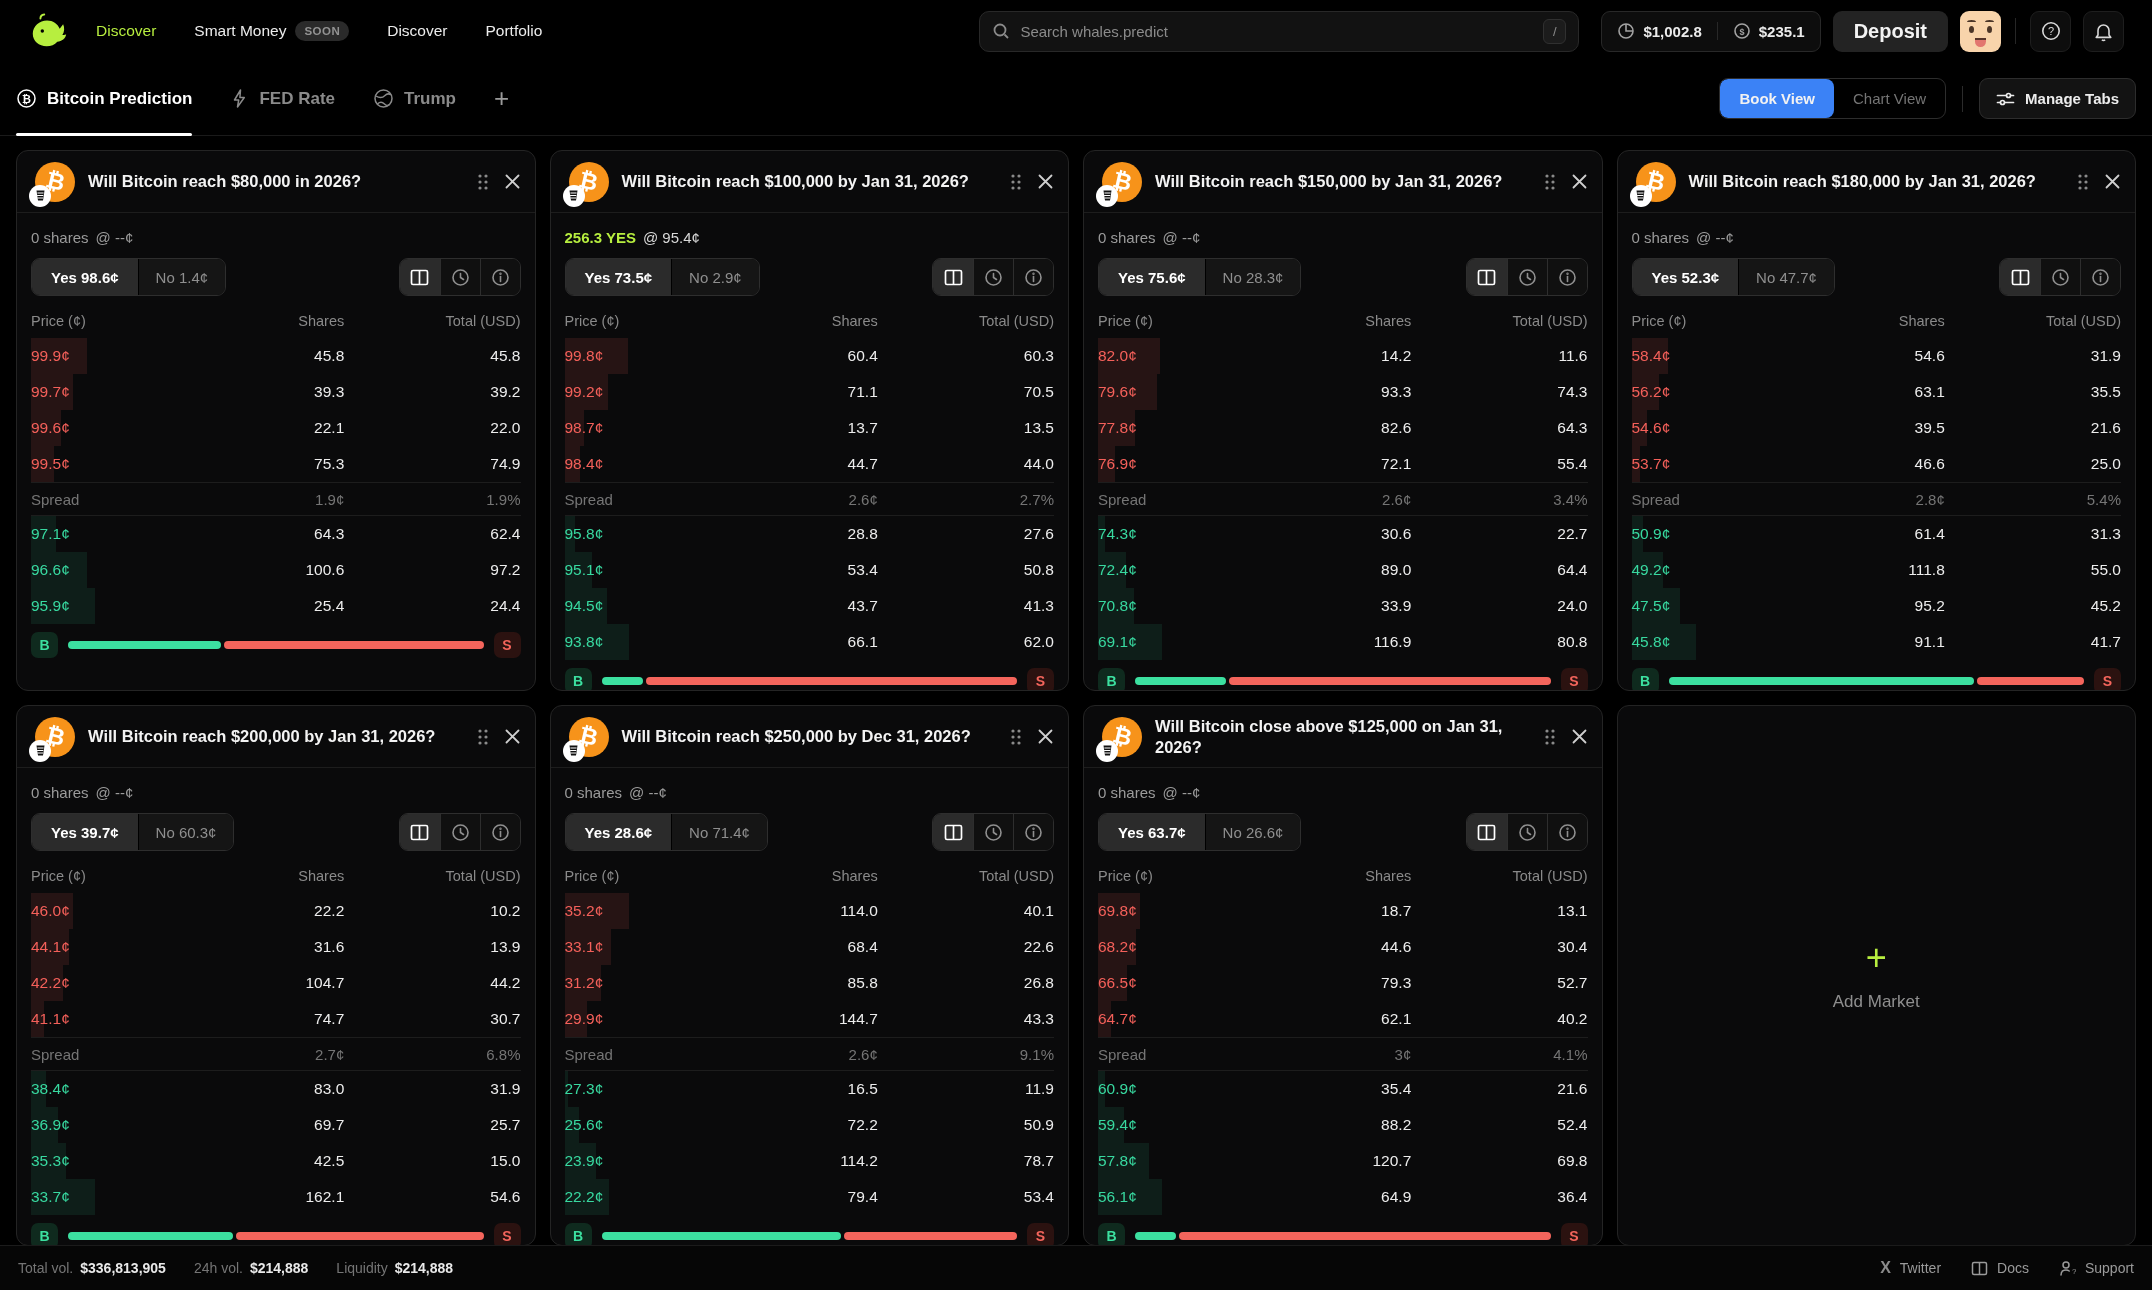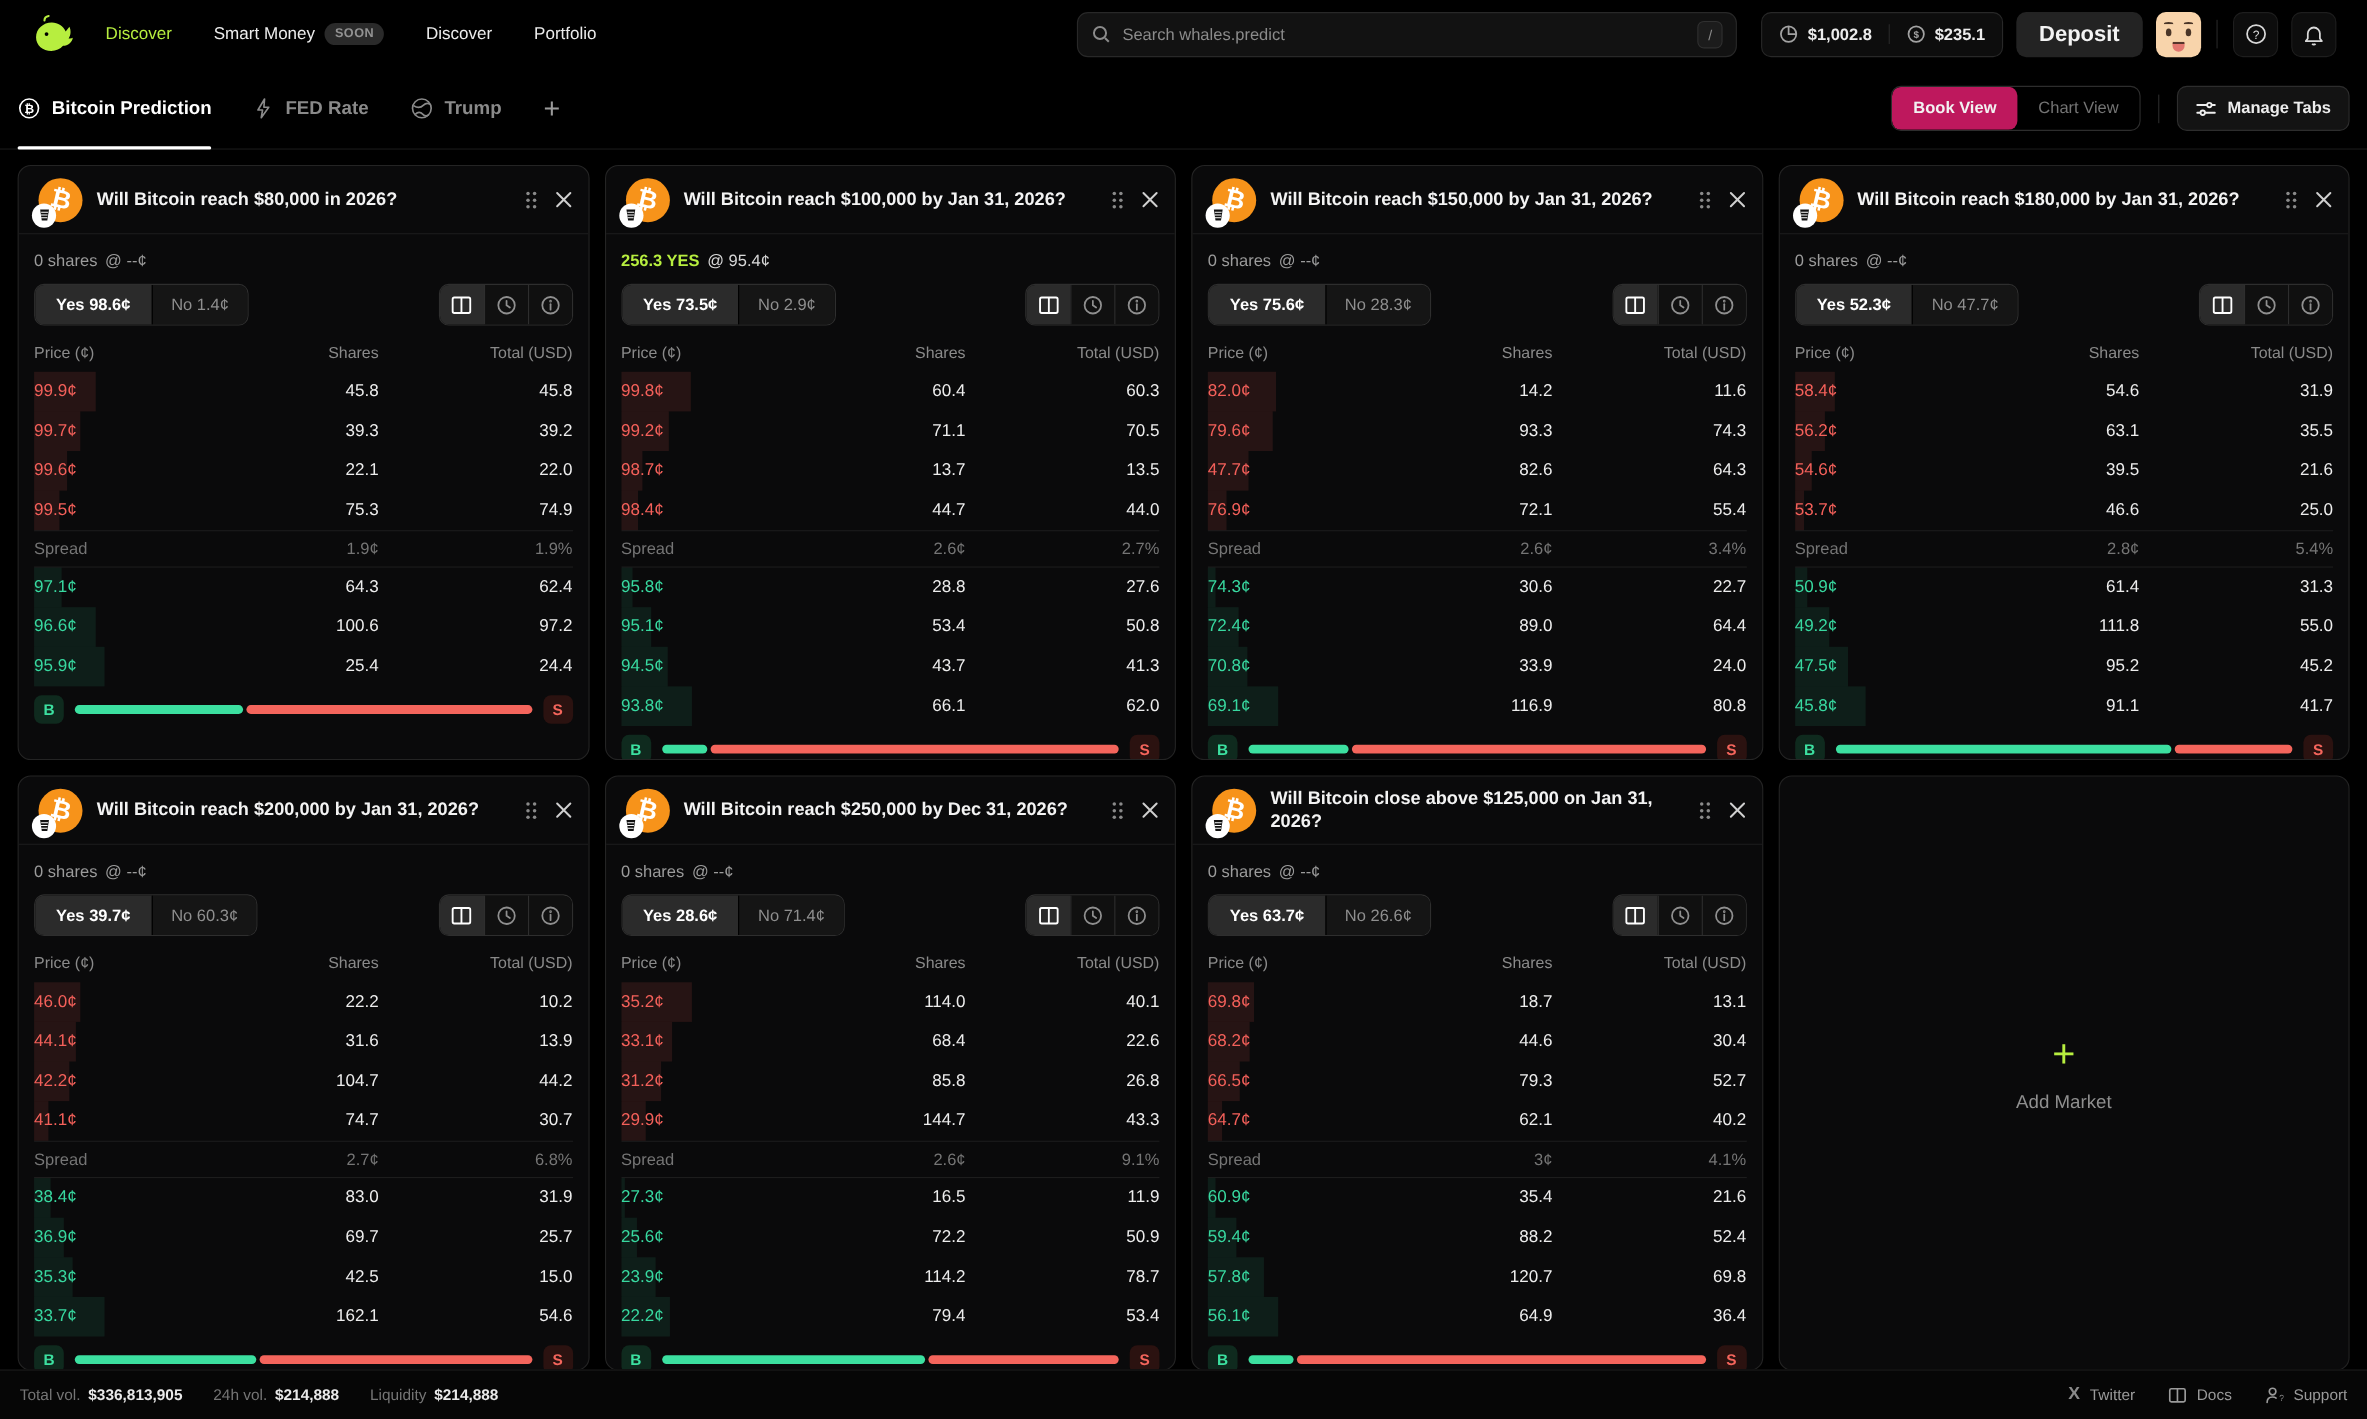--- a/index.html
+++ b/index.html
@@ -40,21 +40,21 @@
 
   
   .tabbar { height:74px; display:flex; align-items:center; padding:0 16px; border-bottom:1px solid #1a1a1a; position:relative; }
   .tab { height:100%; display:flex; align-items:center; gap:10px; margin-right:38px; color:#8a8a8a; font-size:17px; font-weight:600; position:relative; cursor:pointer; }
   .tab.active { color:#fff; }
   .tab.active::after { content:""; position:absolute; left:0; right:0; bottom:-1px; height:3px; background:#fff; border-radius:2px; }
   .addtab { color:#9a9a9a; font-size:26px; font-weight:300; cursor:pointer; margin-right:0; }
   .tabright { margin-left:auto; display:flex; align-items:center; gap:16px; }
   .viewtoggle { display:flex; height:41px; border:1px solid #2d2d2d; border-radius:9px; overflow:hidden; }
   .vbtn { padding:0 19px; display:flex; align-items:center; font-size:15px; color:#747474; cursor:pointer; background:transparent; }
-  .vbtn.active { background:#be185d; color:#f2f2f2; font-weight:600; border-radius:8px; }
+  .vbtn.active { background:#3b82f6; color:#f2f2f2; font-weight:600; border-radius:8px; }
   .tabvline { width:1px; height:26px; background:#2b2b2b; }
   .managetabs { height:41px; border:1px solid #2d2d2d; background:#131313; border-radius:9px; padding:0 16px; display:flex; align-items:center; gap:10px; color:#ededed; font-size:15px; font-weight:600; cursor:pointer; }
 
   
   .grid { position:absolute; top:136px; left:0; right:0; height:1109px; overflow:hidden;
     display:grid; grid-template-columns:repeat(4,1fr); grid-auto-rows:541px; gap:14px; padding:14px 16px 0; }
   .card { position:relative; background:#0a0a0b; border:1px solid #242424; border-radius:12px; overflow:hidden; }
 
   .chead { height:62px; display:flex; align-items:center; gap:13px; padding:0 14px; border-bottom:1px solid #1d1d1d; }
   .btcwrap { position:relative; width:44px; height:42px; flex:none; }
@@ -588,21 +588,21 @@
             <span class="c tot">11.6</span>
           </div>
           <div class="brow ask">
             <span class="depth" style="width: 59px;"></span>
             <span class="c price">79.6¢</span>
             <span class="c sh">93.3</span>
             <span class="c tot">74.3</span>
           </div>
           <div class="brow ask">
             <span class="depth" style="width: 37px;"></span>
-            <span class="c price">47.7¢</span>
+            <span class="c price">77.8¢</span>
             <span class="c sh">82.6</span>
             <span class="c tot">64.3</span>
           </div>
           <div class="brow ask">
             <span class="depth" style="width: 17px;"></span>
             <span class="c price">76.9¢</span>
             <span class="c sh">72.1</span>
             <span class="c tot">55.4</span>
           </div>
         </div>

